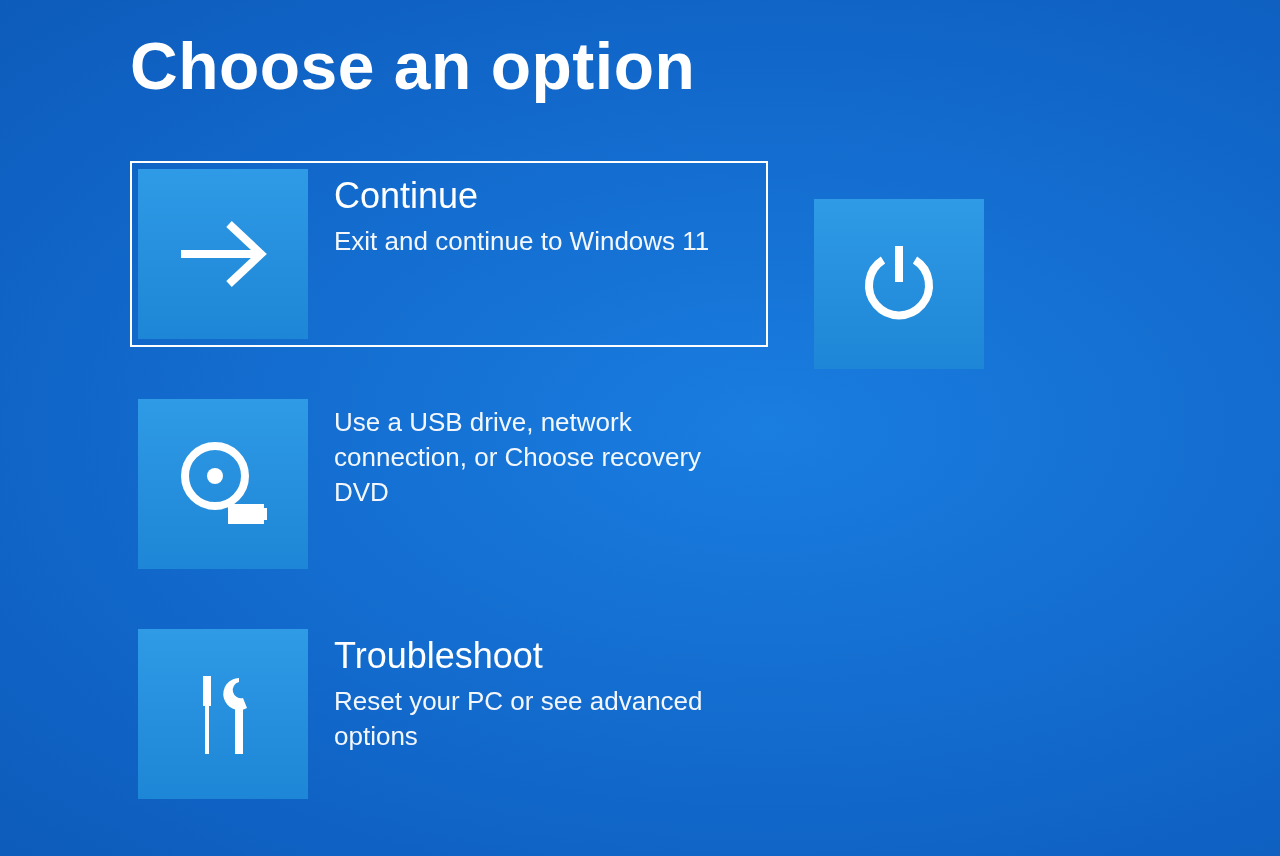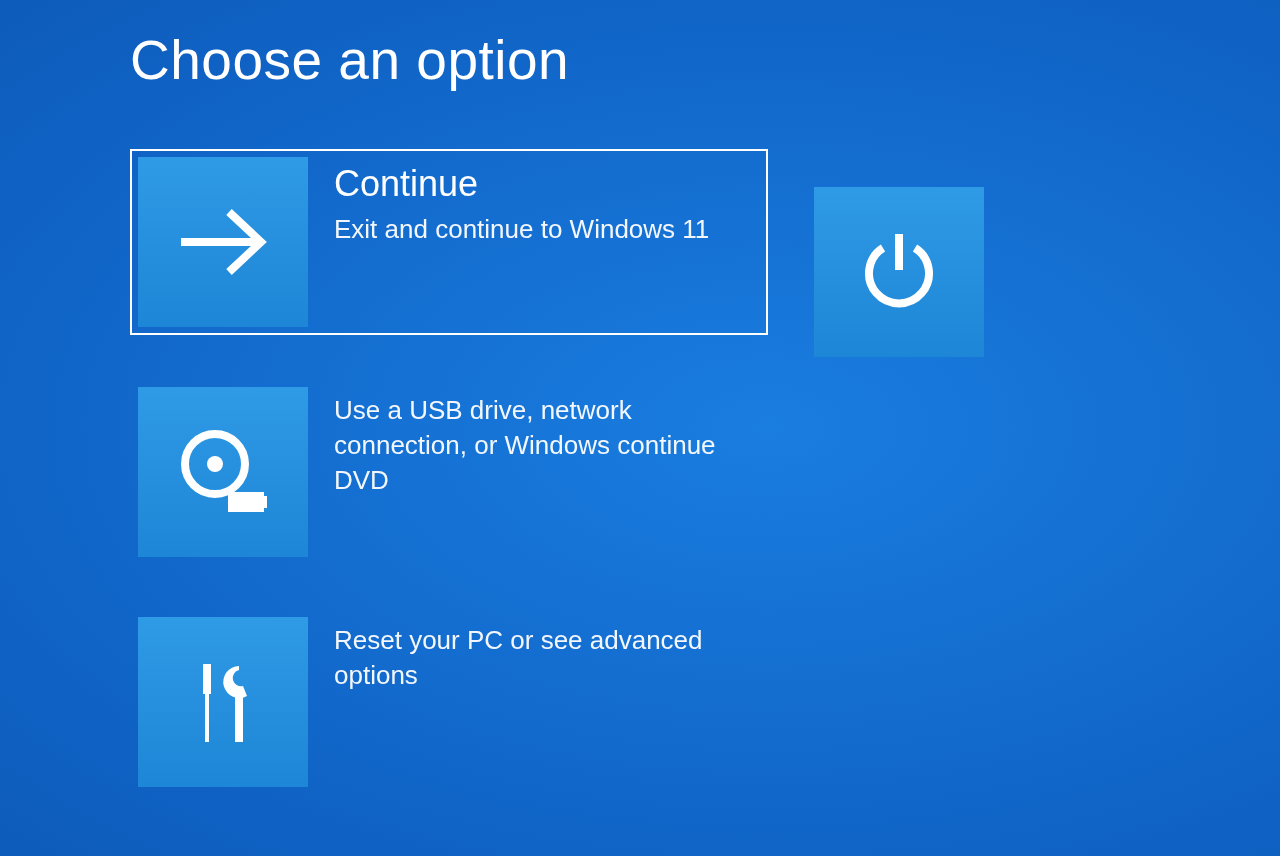--- a/index.html
+++ b/index.html
@@ -16,22 +16,22 @@
 
   .screen {
     position: relative;
     width: 100%;
     height: 100%;
     box-sizing: border-box;
     padding: 30px 0 0 130px;
   }
 
   .title {
-    font-weight: 400;
-    font-size: 55px;
+    font-weight: 700;
+    font-size: 66px;
     letter-spacing: 0.5px;
     margin: 0 0 58px 0;
     line-height: 1.1;
   }
 
   .columns {
     display: flex;
     flex-direction: row;
     gap: 38px;
     justify-content: flex-end;
@@ -137,36 +137,37 @@
       <div class="tile">
         <div class="icon-box">
           <svg viewBox="0 0 100 100">
             <circle cx="42" cy="42" r="30" stroke-width="10"></circle>
             <circle cx="42" cy="42" r="8" class="fill"></circle>
             <rect x="55" y="70" width="36" height="20" class="fill"></rect>
             <rect x="86" y="74" width="8" height="12" class="fill"></rect>
           </svg>
         </div>
         <div class="labels">
-          <div class="tile-desc">Use a USB drive, network connection, or Windows continue DVD</div>
+          <div class="tile-desc">Use a USB drive, network connection, or Choose recovery DVD</div>
         </div>
       </div>
 
       <div class="tile">
         <div class="icon-box">
           <svg viewBox="0 0 100 100">
 
             <rect x="30" y="12" width="8" height="30" class="fill"></rect>
             <rect x="32" y="42" width="4" height="48" class="fill"></rect>
 
             <path d="M66 14 a16 16 0 1 0 8 30 l-4 -10 a8 8 0 1 1 -4 -16 z" class="fill"></path>
             <rect x="62" y="42" width="8" height="48" class="fill"></rect>
           </svg>
         </div>
         <div class="labels">
+          <div class="tile-title">Troubleshoot</div>
           <div class="tile-desc">Reset your PC or see advanced options</div>
         </div>
       </div>
 
     </div>
 
     <div class="col right">
 
       <div class="tile">
         <div class="icon-box">

